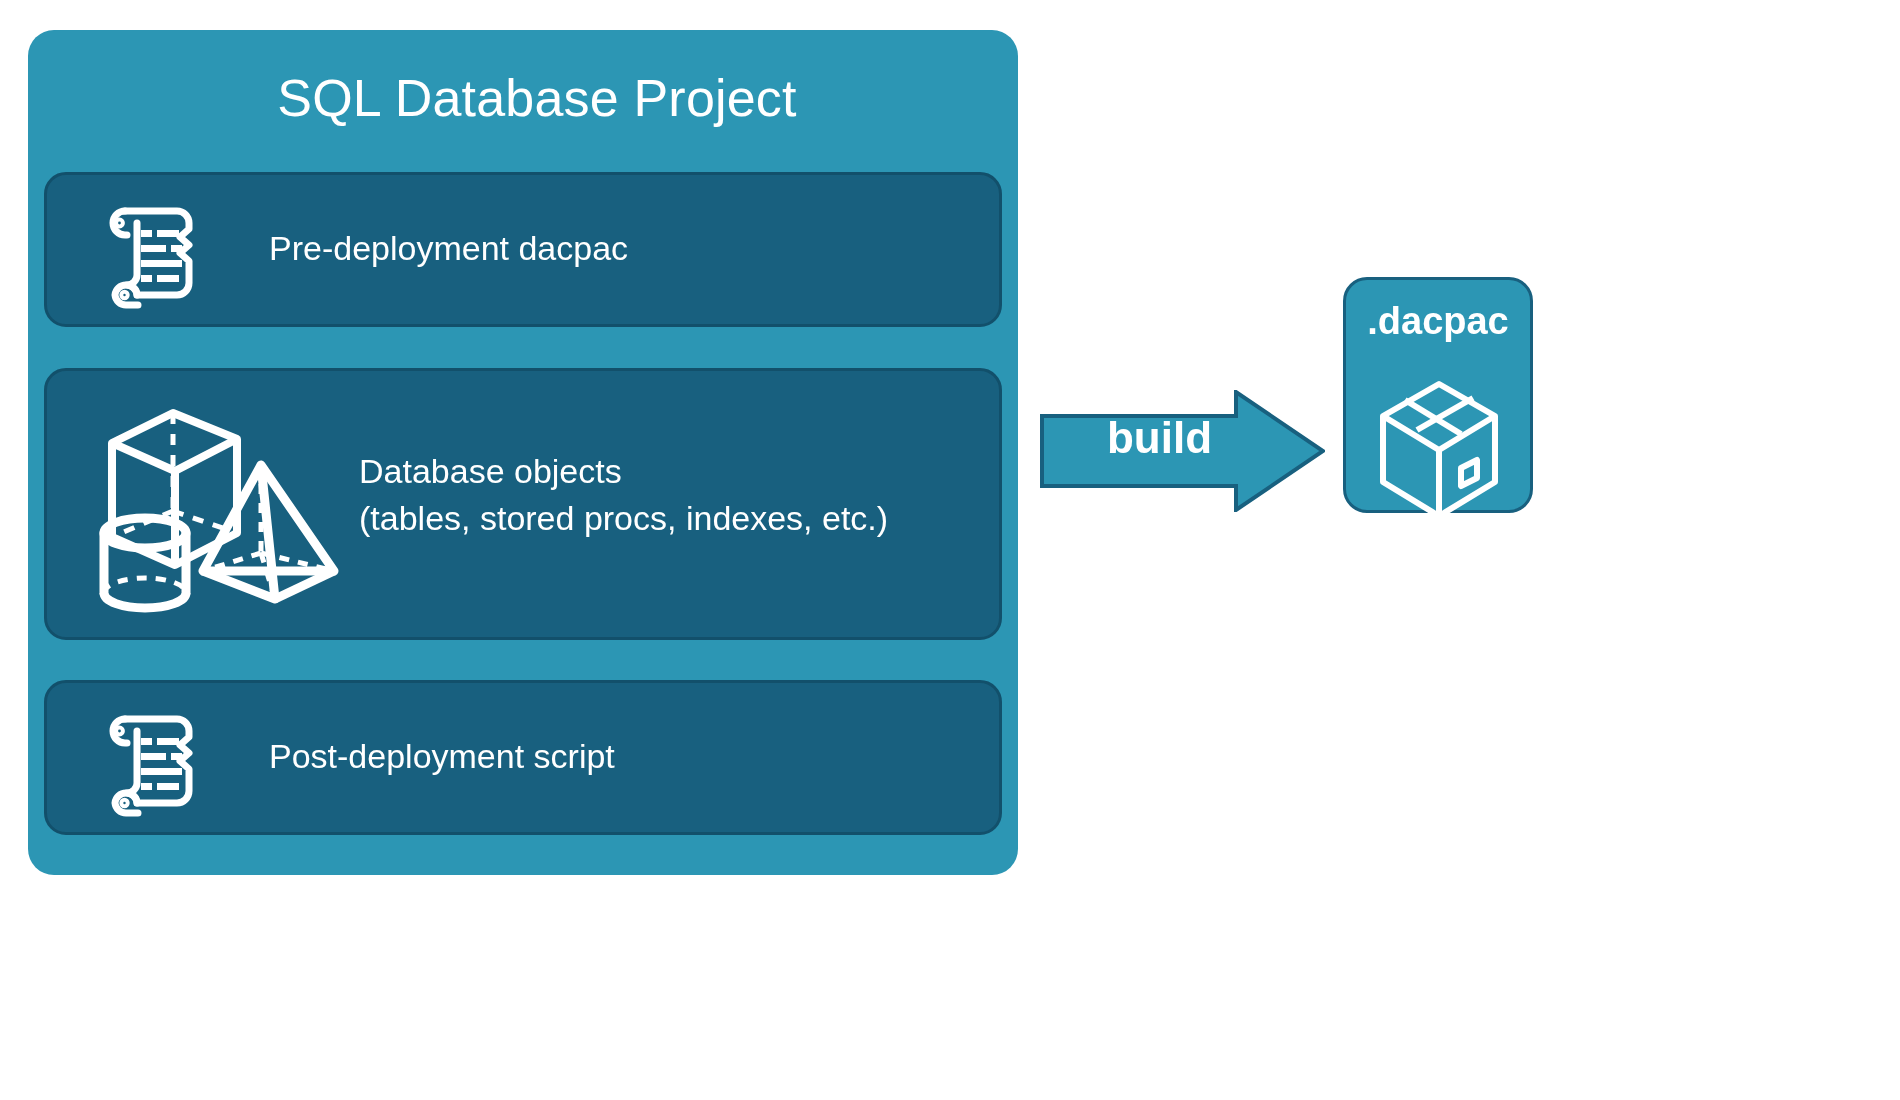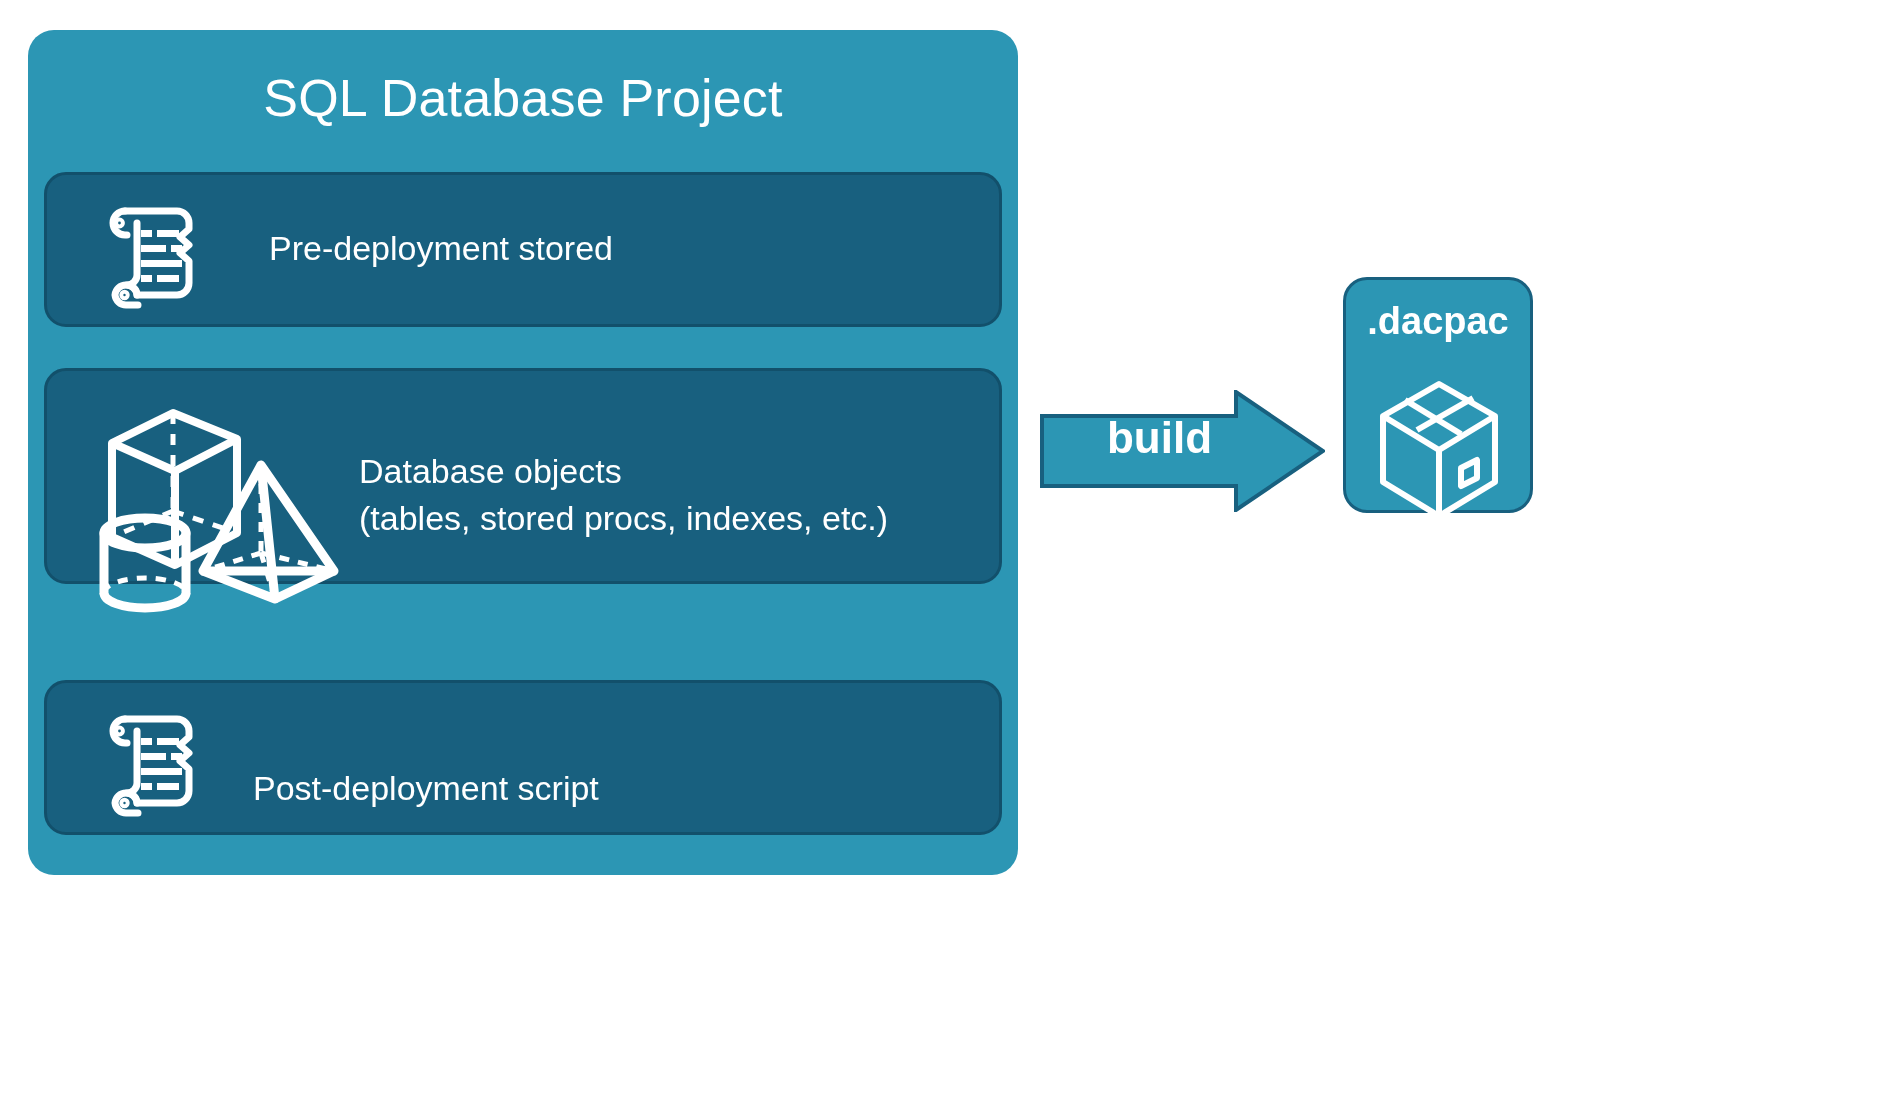--- a/index.html
+++ b/index.html
@@ -41,46 +41,47 @@
     left: 0;
     top: 40px;
     width: 100%;
     text-align: center;
     color: #ffffff;
     font-size: 52px;
     font-weight: 400;
     letter-spacing: 0.2px;
     line-height: 1.1;
     white-space: nowrap;
+    padding-left: 14px;
   }
 
   
   .panel {
     position: absolute;
     left: 16px;
     width: 958px;
     background: #18607f;
     border: 3px solid #12506b;
     border-radius: 22px;
     box-sizing: border-box;
   }
   .panel-1 { top: 142px; height: 155px; }
-  .panel-2 { top: 338px; height: 216px; }
+  .panel-2 { top: 338px; height: 272px; }
   .panel-3 { top: 650px; height: 155px; }
 
   .panel-label {
     position: absolute;
     color: #ffffff;
     font-size: 34px;
     font-weight: 400;
     line-height: 1.38;
     white-space: pre-line;
   }
   .panel-1 .panel-label { left: 222px; top: 50px; }
-  .panel-3 .panel-label { left: 206px; top: 50px; margin-top: 32px; }
+  .panel-3 .panel-label { left: 222px; top: 50px; }
   .panel-2 .panel-label { left: 312px; top: 77px; }
 
   .icon-slot {
     position: absolute;
     line-height: 0;
   }
   .icon-scroll-slot { left: 44px; top: 22px; }
   .icon-shapes-slot { left: 38px; top: 22px; }
 
   
@@ -159,21 +160,21 @@
 
           <rect x="50" y="33" width="11" height="7" fill="#ffffff"></rect>
           <rect x="66" y="33" width="22" height="7" fill="#ffffff"></rect>
           <rect x="50" y="48" width="25" height="7" fill="#ffffff"></rect>
           <rect x="80" y="48" width="11" height="7" fill="#ffffff"></rect>
           <rect x="50" y="63" width="41" height="7" fill="#ffffff"></rect>
           <rect x="50" y="78" width="11" height="7" fill="#ffffff"></rect>
           <rect x="66" y="78" width="22" height="7" fill="#ffffff"></rect>
         </svg>
       </div>
-      <div class="panel-label">Pre-deployment stored</div>
+      <div class="panel-label">Pre-deployment dacpac</div>
     </div>
 
     <div class="panel panel-2">
       <div class="icon-slot icon-shapes-slot">
         <svg width="265" height="230" viewBox="0 0 265 230" fill="none" xmlns="http://www.w3.org/2000/svg">
 
           <g>
 
             <path d="M27 50 L88 20 L152 46 L152 140 L90 172 L27 144 Z" stroke="#ffffff" stroke-width="8" stroke-linejoin="round" fill="none"></path>
             <path d="M27 50 L90 78 L152 46" stroke="#ffffff" stroke-width="8" stroke-linejoin="round" fill="none"></path>

